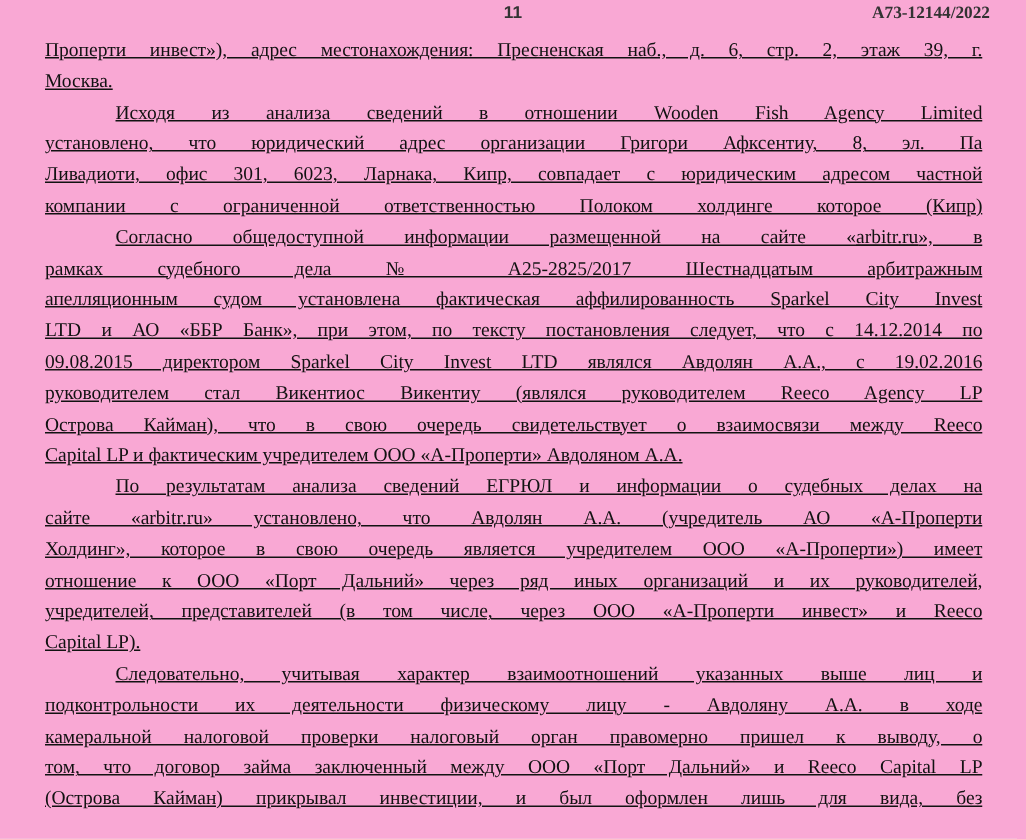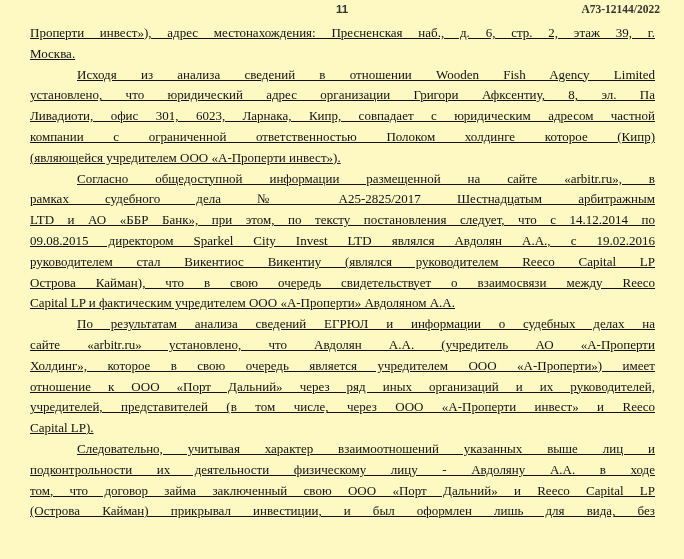--- a/index.html
+++ b/index.html
@@ -1,21 +1,21 @@
 <!DOCTYPE html>
 <html><head>
 <meta charset="utf-8">
 <style>
   html, body { margin: 0; padding: 0; }
   body { background: #e8e8e8; }
   .page {
     position: relative;
     width: 684px;
     height: 559px;
-    background: #fef9c3;
+    background: #f9a8d4;
     overflow: hidden;
     font-family: "Liberation Serif", serif;
   }
   .page-header {
     position: relative;
     height: 17px;
     padding-top: 3px;
     font-family: "Liberation Sans", sans-serif;
     font-size: 11.5px;
     font-weight: bold;
@@ -68,32 +68,33 @@
     <span class="page-number">11</span>
     <span class="case-number">А73-12144/2022</span>
   </div>
   <div class="doc-text">
       <div class="line">Проперти инвест»), адрес местонахождения: Пресненская наб., д. 6, стр. 2, этаж 39, г.</div>
       <div class="line last">Москва.</div>
       <div class="line indent">Исходя из анализа сведений в отношении Wooden Fish Agency Limited</div>
       <div class="line">установлено, что юридический адрес организации Григори Афксентиу, 8, эл. Па</div>
       <div class="line">Ливадиоти, офис 301, 6023, Ларнака, Кипр, совпадает с юридическим адресом частной</div>
       <div class="line">компании с ограниченной ответственностью Полоком холдинге которое (Кипр)</div>
-      <div class="line last">(являющейся учредителем ООО «А-Проперти инвест»).</div>
       <div class="line indent">Согласно общедоступной информации размещенной на сайте «<span class="link">arbitr.ru</span>», в</div>
       <div class="line">рамках судебного дела № А25-2825/2017 Шестнадцатым арбитражным</div>
+      <div class="line">апелляционным судом установлена фактическая аффилированность Sparkel City Invest</div>
       <div class="line">LTD и АО «ББР Банк», при этом, по тексту постановления следует, что с 14.12.2014 по</div>
       <div class="line">09.08.2015 директором Sparkel City Invest LTD являлся Авдолян А.А., с 19.02.2016</div>
-      <div class="line">руководителем стал Викентиос Викентиу (являлся руководителем Reeco Capital LP</div>
+      <div class="line">руководителем стал Викентиос Викентиу (являлся руководителем Reeco Agency LP</div>
       <div class="line">Острова Кайман), что в свою очередь свидетельствует о взаимосвязи между Reeco</div>
       <div class="line last">Capital LP и фактическим учредителем ООО «А-Проперти» Авдоляном А.А.</div>
       <div class="line indent">По результатам анализа сведений ЕГРЮЛ и информации о судебных делах на</div>
       <div class="line">сайте «arbitr.ru» установлено, что Авдолян А.А. (учредитель АО «А-Проперти</div>
       <div class="line">Холдинг», которое в свою очередь является учредителем ООО «А-Проперти») имеет</div>
       <div class="line">отношение к ООО «Порт Дальний» через ряд иных организаций и их руководителей,</div>
       <div class="line">учредителей, представителей (в том числе, через ООО «А-Проперти инвест» и Reeco</div>
       <div class="line last">Capital LP).</div>
       <div class="line indent">Следовательно, учитывая характер взаимоотношений указанных выше лиц и</div>
       <div class="line">подконтрольности их деятельности физическому лицу - Авдоляну А.А. в ходе</div>
-      <div class="line">том, что договор займа заключенный свою ООО «Порт Дальний» и Reeco Capital LP</div>
+      <div class="line">камеральной налоговой проверки налоговый орган правомерно пришел к выводу, о</div>
+      <div class="line">том, что договор займа заключенный между ООО «Порт Дальний» и Reeco Capital LP</div>
       <div class="line">(Острова Кайман) прикрывал инвестиции, и был оформлен лишь для вида, без</div>
     </div>
 </div>
 
 </body></html>

